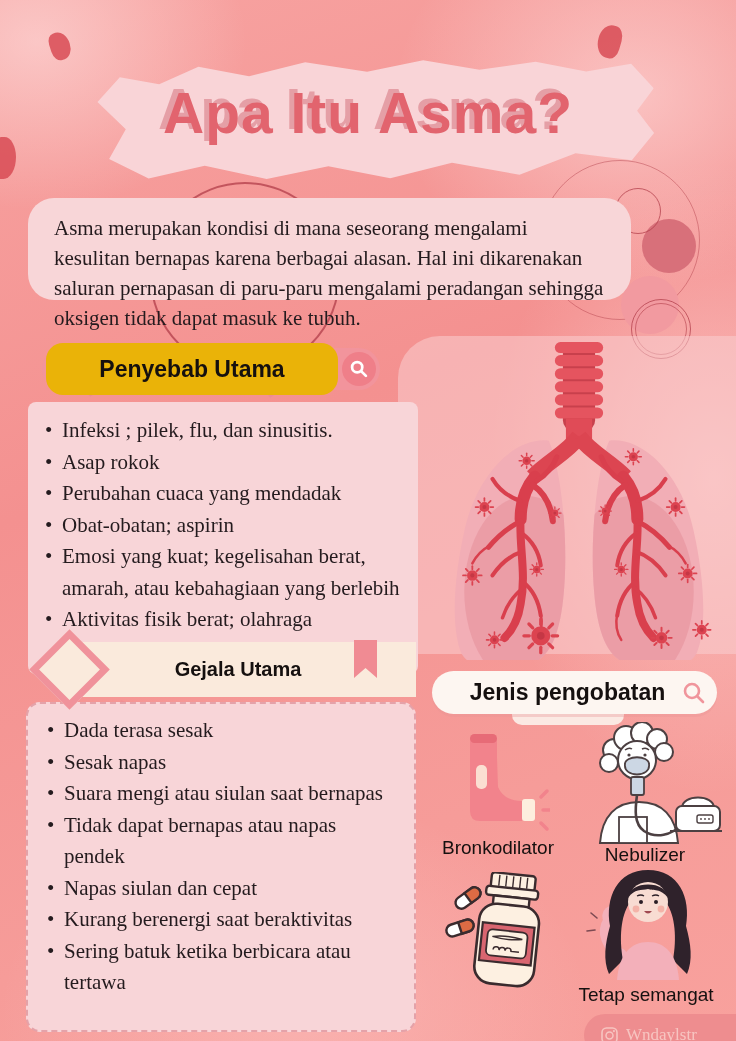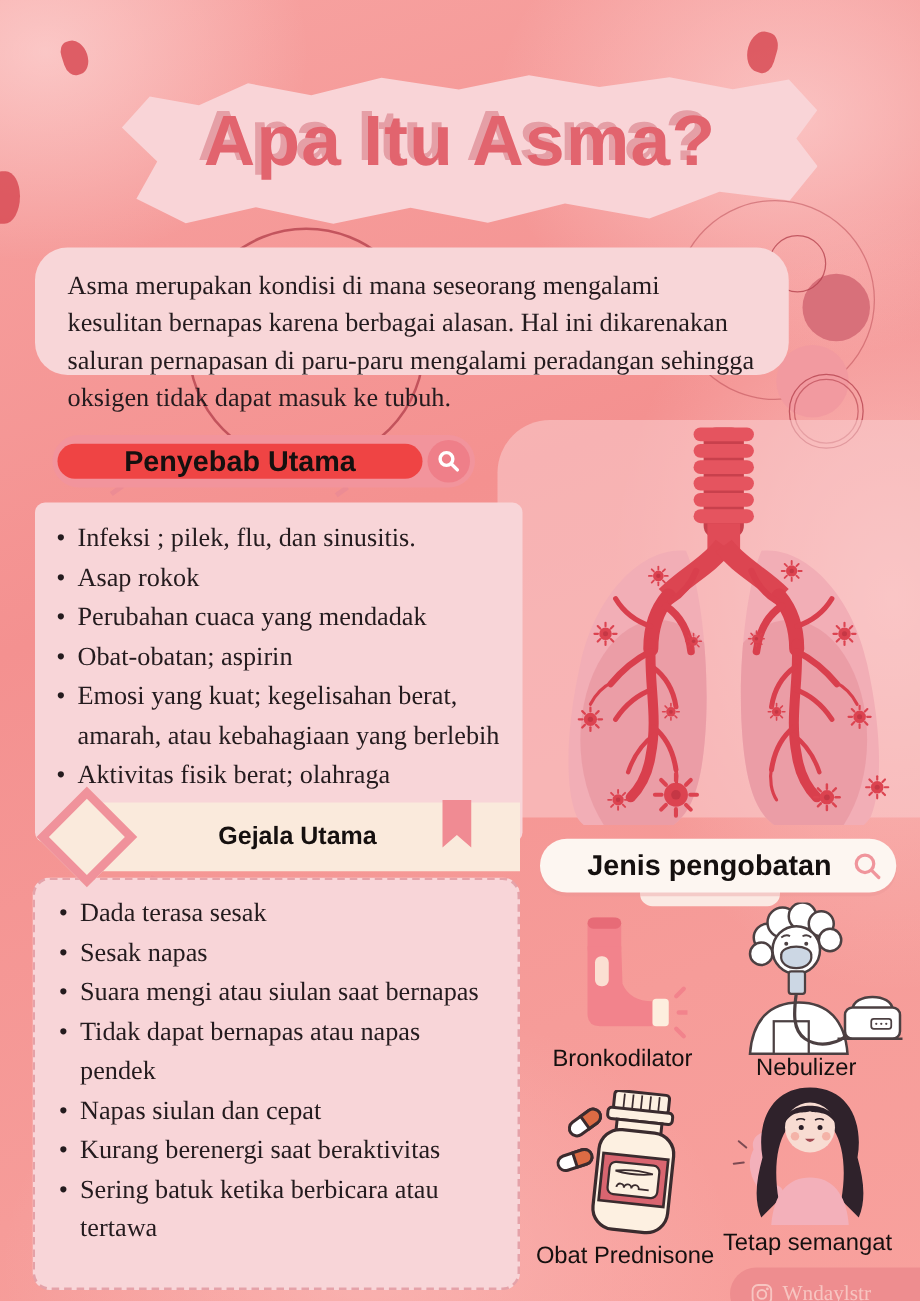--- a/index.html
+++ b/index.html
@@ -42,21 +42,21 @@
   .title-text { position:absolute; left:0; top:80px; width:736px; text-align:center; z-index:3;
     font-size:57px; font-weight:800; letter-spacing:1px; color:#e2646e;
     text-shadow:-5px -4px 0 rgba(205,96,106,.45); }
   
   .intro-card { position:absolute; left:28px; top:198px; width:603px; height:102px; background:#f8d6d8;
     border-radius:26px; z-index:3; padding:15px 26px 0 26px;
     font-family:"Liberation Serif", serif; font-size:21px; line-height:1.43; color:#241b1e; }
   
   .causes-pill { position:absolute; left:42px; top:348px; width:338px; height:42px; background:#f2949c;
     border-radius:22px; z-index:4; display:flex; align-items:center; padding:4px; }
-  .causes-pill .pill-body { flex:1; height:28px; background:#ef4444; border-radius:17px;
+  .causes-pill .pill-body { flex:1; height:52px; background:#eab308; border-radius:17px;
     display:flex; align-items:center; justify-content:center;
     font-size:23px; font-weight:700; color:#15100f; }
   .causes-pill .pill-btn { width:34px; height:34px; border-radius:50%; background:#ef7f89; margin-left:4px;
     display:flex; align-items:center; justify-content:center; }
   
   .panel { position:absolute; background:#f8d5d8; z-index:3;
     font-family:"Liberation Serif", serif; color:#241b1e; }
   .causes-panel { left:28px; top:402px; width:390px; height:272px; border-radius:8px; padding:13px 0 0 14px; }
   .symptoms-panel { left:26px; top:702px; width:390px; height:330px; border-radius:14px; padding:11px 24px 0 16px;
     border:2px dashed rgba(197,80,93,.38); }
@@ -317,21 +317,20 @@
         <line x1="84" y1="4" x2="84" y2="15" stroke="#3a2b2e" stroke-width="1.4"></line>
         <rect x="44" y="16" width="52" height="9" rx="3" fill="#fdf0e1" stroke="#3a2b2e" stroke-width="2.4"></rect>
         <rect x="52" y="25" width="36" height="9" fill="#fdf0e1" stroke="#3a2b2e" stroke-width="2.4"></rect>
         <rect x="40" y="33" width="60" height="80" rx="17" fill="#fdf0e1" stroke="#3a2b2e" stroke-width="2.6"></rect>
         <rect x="44" y="53" width="52" height="38" fill="#d96570" stroke="#3a2b2e" stroke-width="2.2"></rect>
         <rect x="50" y="59" width="40" height="26" rx="5" fill="#fdf0e1" stroke="#3a2b2e" stroke-width="1.8"></rect>
         <path d="M55,66 q15,-3 30,0 q-15,3 -30,0 z" fill="none" stroke="#3a2b2e" stroke-width="1.5"></path>
         <path d="M57,79 a3,3 0 1 1 6,0 a3,3 0 1 1 6,0 a3,3 0 1 1 6,0 h8" fill="none" stroke="#3a2b2e" stroke-width="1.5"></path>
       </g>
     </svg>
-    <div class="cap">Obat Prednisone</div>
   </div>
 
   <div class="treat-cell cell-girl">
     <svg width="130" height="114" viewBox="0 0 130 114">
       <path d="M40,88 C26,82 20,66 28,54 C24,48 30,42 36,48" fill="none" stroke="#f3b0ba" stroke-width="11" stroke-linecap="round"></path>
       <g stroke="#7c4a52" stroke-width="1.6" stroke-linecap="round">
         <path d="M16,52 l-6,-5"></path>
           <path d="M14,64 l-8,1"></path>
       </g>
       <path d="M67,4 C36,4 24,32 29,60 C24,78 22,94 28,108 L42,94 C38,72 40,50 48,38 L86,38 C94,50 96,72 92,94 L106,108 C112,94 110,78 105,60 C110,32 98,4 67,4 Z" fill="#2f222b"></path>

